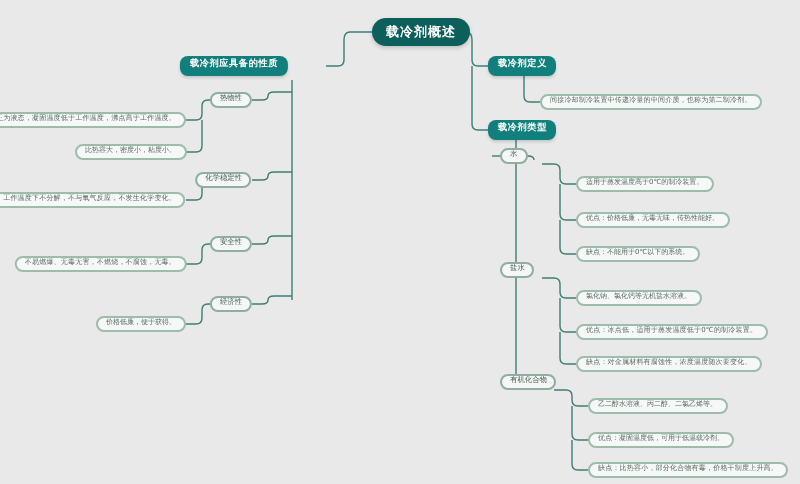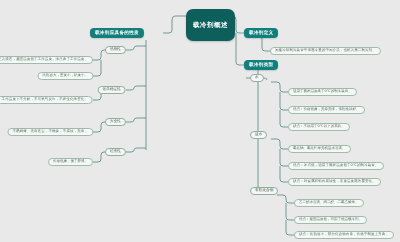--- a/index.html
+++ b/index.html
@@ -38,21 +38,21 @@
   }
   
   .node.root {
     background: #0d5f5c;
     color: #ffffff;
     border-radius: 7px;
     font-size: 6.5px;
     font-weight: bold;
     letter-spacing: 0.5px;
     padding: 0 7px;
-    height: 32px;
+    height: 14px;
     box-shadow: 0 1px 2px rgba(0,0,0,0.18);
   }
   
   .node.l2 {
     background: #117f7c;
     color: #ffffff;
     border-radius: 4px;
     font-size: 4.6px;
     font-weight: bold;
     letter-spacing: 0.3px;

